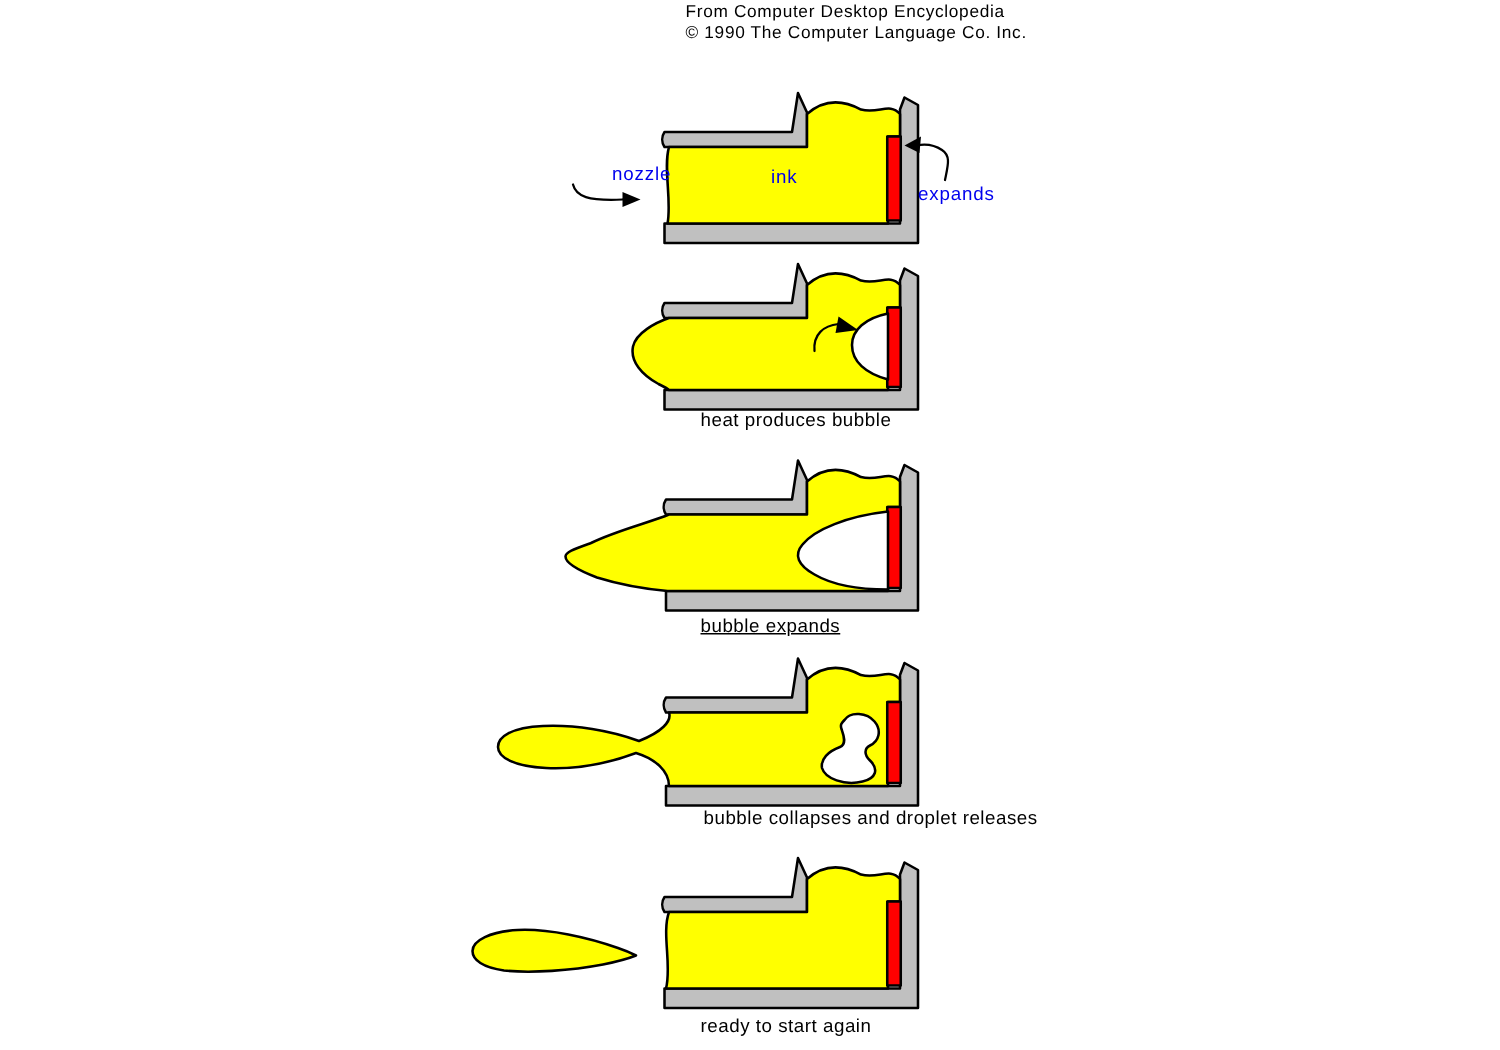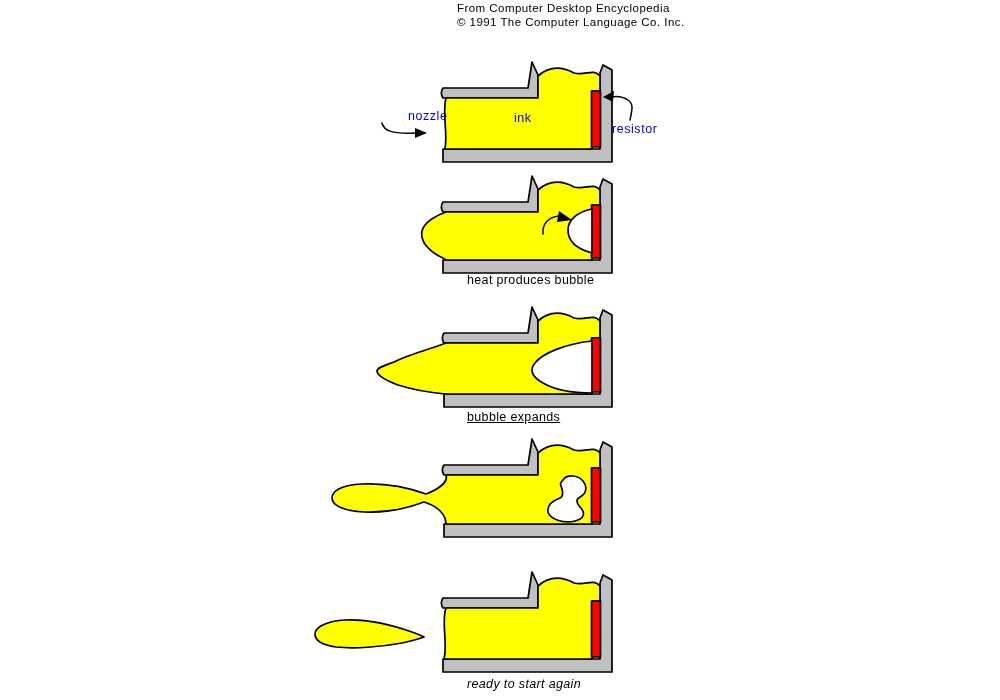--- a/index.html
+++ b/index.html
@@ -14,21 +14,21 @@
   .wall,.ink,.res,.bub{stroke:#000;stroke-width:1.7;stroke-linejoin:round;}
   .arrow{fill:none;stroke:#000;stroke-width:1.5;stroke-linecap:round;}
   .ahead{fill:#000;stroke:none;}
 </style>
 </head>
 <body>
 
 <div id="canvas">
 
   <div class="hdr hdr1">From Computer Desktop Encyclopedia</div>
-  <div class="hdr hdr2">© 1991 The Computer Language Co. Inc.</div>
+  <div class="hdr hdr2">© 1990 The Computer Language Co. Inc.</div>
 
   <svg id="fig" width="1000" height="700" viewBox="0 0 1000 700">
 
     <g>
       <path class="wall" d="M443,88 L528,88 L532,62 L538,75 L538,98 L443,98 C441,95 441,91 443,88 Z" fill="#c0c0c0"></path>
       <path class="wall" d="M603,65 L612,70 L612,162 L443,162 L443,149 L600,149 L600,73 Z" fill="#c0c0c0"></path>
       <path class="ink" d="M446,98 C442,112 448,134 445,149 L592,149 L592,91 L600,91 L600,76
                C593,68 586,76 574,73 C559,65 547,68 538,76 L538,98 Z" fill="#ffff00"></path>
       <rect class="res" x="591.5" y="91" width="9" height="56" fill="#ff0000"></rect>
       <path class="arrow" d="M382,123 C384,131 392,134 415,133"></path>
@@ -78,19 +78,20 @@
       <path class="ink" d="M446,608 C441,622 448,644 444,659 L592,659 L592,601 L600,601 L600,586
                C593,578 586,586 574,583 C559,575 547,578 538,586 L538,608 Z" fill="#ffff00"></path>
       <rect class="res" x="591.5" y="601" width="9" height="56" fill="#ff0000"></rect>
       <path class="ink" d="M315,634 C315,627 327,621 345,620 C366,619 392,625 412,632 C418,634 422,636 424,637
                C419,639 412,641 402,643 C381,647 354,649 336,647 C322,645 315,640 315,634 Z" fill="#ffff00"></path>
     </g>
   </svg>
 
   <div class="bluelab" style="left:372px;top:109px;padding-left:36px;">nozzle</div>
   <div class="bluelab" style="left:514px;top:111px;">ink</div>
-  <div class="bluelab" style="left:612px;top:122px;">resistor</div>
+  <div class="bluelab" style="left:612px;top:122px;">expands</div>
 
   <div class="caption" style="left:443px;top:273px;">heat produces bubble</div>
   <div class="caption" style="left:443px;top:410px;text-decoration:underline;">bubble expands</div>
-  <div class="caption" style="left:443px;top:677px;font-style:italic;">ready to start again</div>
+  <div class="caption" style="left:445px;top:538px;">bubble collapses and droplet releases</div>
+  <div class="caption" style="left:443px;top:677px;">ready to start again</div>
 
 </div>
 
 </body></html>

